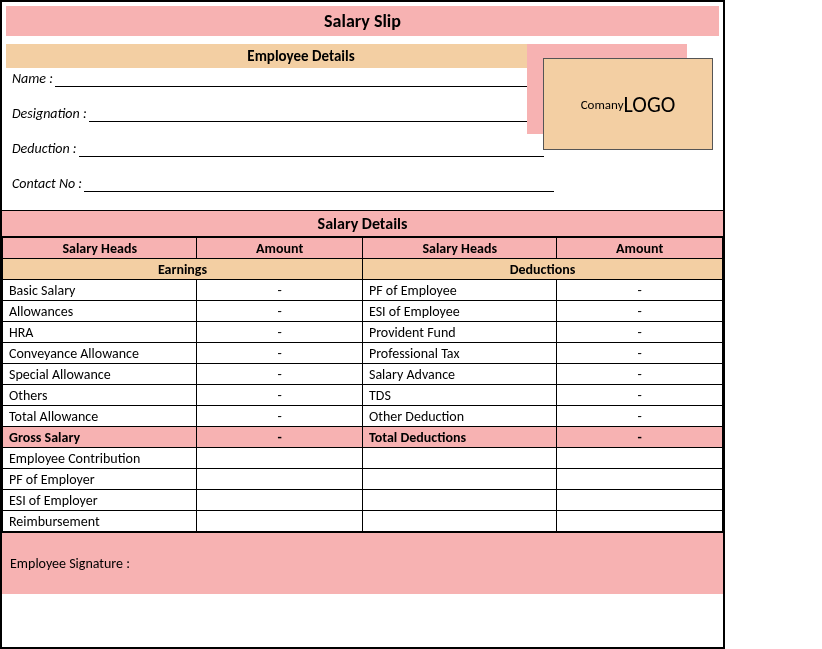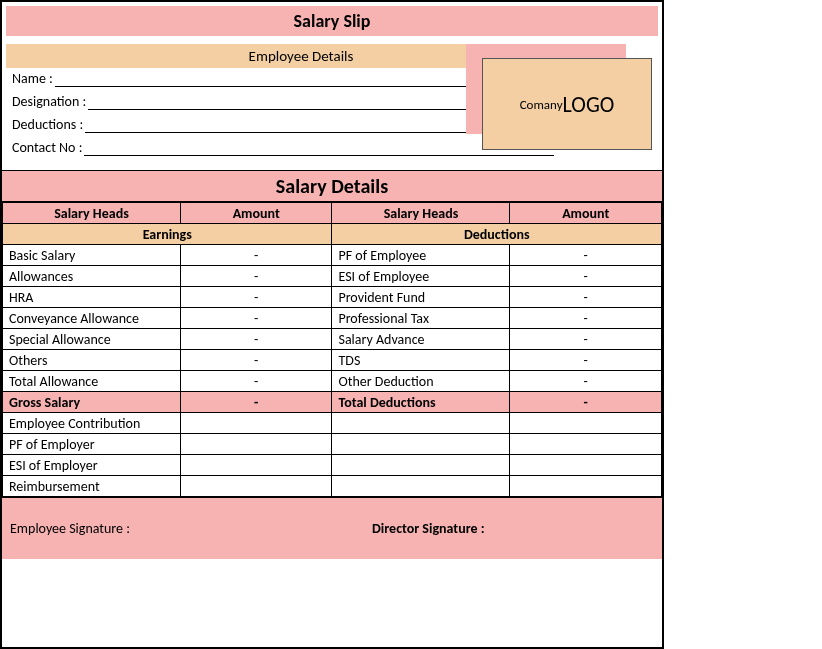--- a/index.html
+++ b/index.html
@@ -1,30 +1,30 @@
 <!DOCTYPE html>
 <html><head>
 <meta charset="utf-8">
 <style>
   * { box-sizing: border-box; margin: 0; padding: 0; }
   body { font-family: Calibri, Arial, sans-serif; font-size: 14px; background: #fff; }
-  .page { width: 664px; height: 649px; border: 2px solid #000; position: relative; background: #fff; }
+  .page { width: 725px; height: 649px; border: 2px solid #000; position: relative; background: #fff; }
   .title-bar { background: #f7b2b2; text-align: center; font-weight: bold; font-size: 18px; padding: 4px 0; margin: 4px; }
   .emp-section { position: relative; margin-top: 8px; }
-  .emp-header { background: #f3cfa3; text-align: center; font-weight: normal; font-size: 15px; padding: 3px 16px; width: 590px; margin-left: 4px; }
+  .emp-header { background: #f3cfa3; text-align: center; font-weight: bold; font-size: 15px; padding: 3px 16px; width: 590px; margin-left: 4px; }
   .emp-fields { margin-left: 10px; margin-top: 2px; }
-  .emp-row { display: flex; align-items: flex-end; margin-bottom: 6px; }
+  .emp-row { display: flex; align-items: flex-end; margin-bottom: 18px; font-style: italic; }
   .emp-label { white-space: nowrap; font-size: 14px; }
   .emp-line { border-bottom: 1px solid #000; flex: 0 0 auto; height: 16px; margin-left: 2px; }
   .logo-layer { position: absolute; right: 10px; top: 0; width: 200px; height: 115px; }
   .logo-back { position: absolute; right: 26px; top: 0; width: 160px; height: 90px; background: #f7b2b2; }
   .logo-front { position: absolute; right: 0; top: 14px; width: 170px; height: 92px; background: #f3cfa3; border: 1px solid #555; display: flex; align-items: center; justify-content: center; }
   .logo-small { font-size: 13px; }
   .logo-big { font-size: 22px; }
-  .salary-header { background: #f7b2b2; text-align: center; font-weight: bold; font-size: 20px; padding: 3px 8px; border-top: 1px solid #000; border-bottom: 1px solid #000; margin-top: 14px; }
+  .salary-header { background: #f7b2b2; text-align: center; font-weight: bold; font-size: 16px; padding: 3px 8px; border-top: 1px solid #000; border-bottom: 1px solid #000; margin-top: 14px; }
   table.grid { width: 100%; border-collapse: collapse; table-layout: fixed; }
   table.grid td, table.grid th { border: 1px solid #000; padding: 1px 6px; font-size: 14px; height: 21px; vertical-align: middle; }
   .peach { background: #f3cfa3; text-align: center; font-weight: bold; }
   .pink { background: #f7b2b2; font-weight: bold; }
   .pinkc { background: #f7b2b2; font-weight: bold; text-align: center; }
   .amt { text-align: center; }
   .sig-area { background: #f7b2b2; border-top: 1px solid #000; display: flex; height: 62px; align-items: center; }
   .sig-left { width: 50%; padding-left: 8px; font-weight: normal; }
   .sig-right { width: 50%; padding-left: 40px; font-weight: bold; }
 </style>
@@ -40,21 +40,21 @@
     <div class="emp-fields">
       <div class="emp-row">
         <span class="emp-label">Name :</span>
         <span class="emp-line" style="width:500px"></span>
       </div>
       <div class="emp-row">
         <span class="emp-label">Designation :</span>
         <span class="emp-line" style="width:465px"></span>
       </div>
       <div class="emp-row">
-        <span class="emp-label">Deductions :</span>
+        <span class="emp-label">Deduction :</span>
         <span class="emp-line" style="width:465px"></span>
       </div>
       <div class="emp-row">
         <span class="emp-label">Contact No :</span>
         <span class="emp-line" style="width:470px"></span>
       </div>
     </div>
 
     <div class="logo-layer">
       <div class="logo-back"></div>
@@ -155,16 +155,15 @@
       <td>Reimbursement</td>
       <td></td>
       <td></td>
       <td></td>
     </tr>
   </tbody>
     </table>
 
   <div class="sig-area">
     <div class="sig-left">Employee Signature :</div>
-    <div class="sig-right">Director Signature :</div>
   </div>
 
 </div>
 
 </body></html>

